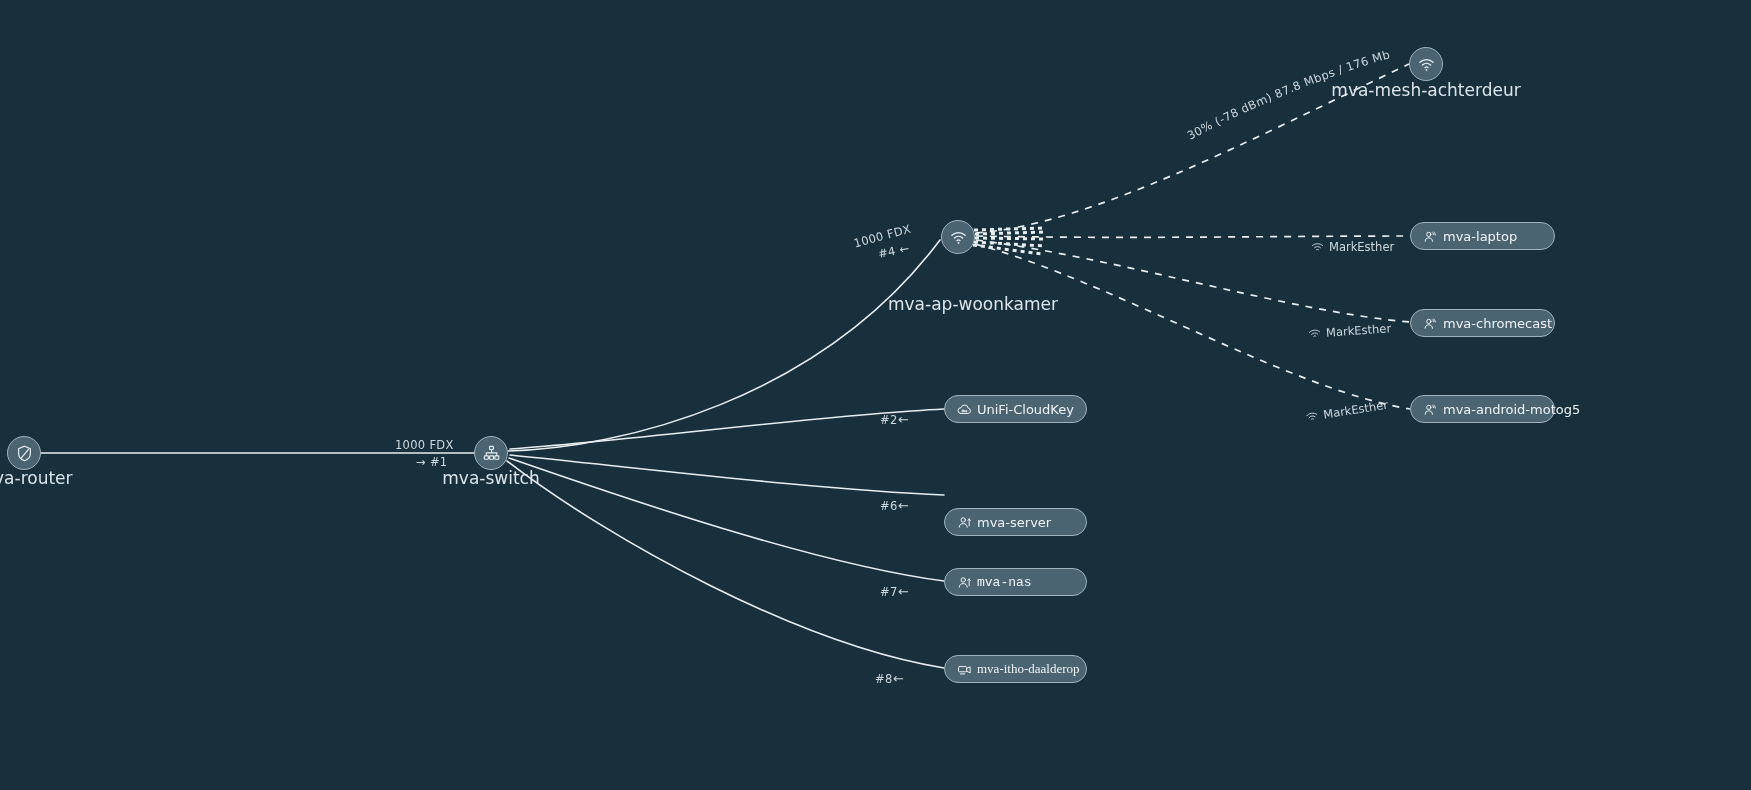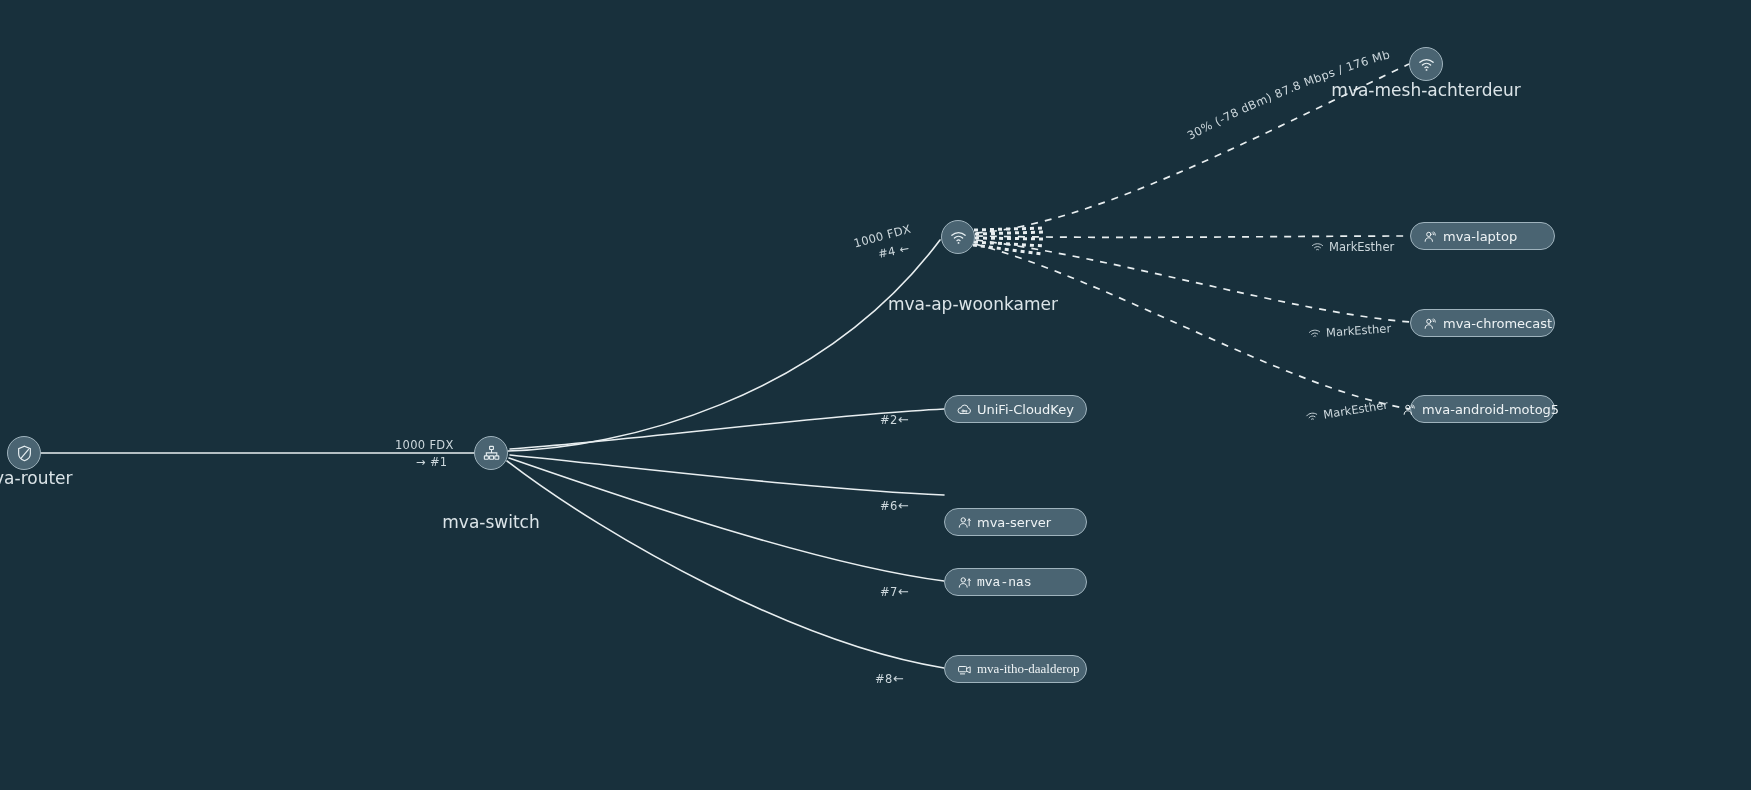--- a/index.html
+++ b/index.html
@@ -111,21 +111,21 @@
     <span>
       <svg width="19" height="19" viewBox="0 0 24 24" fill="none" stroke="#e6eef1" stroke-width="1.4">
         <rect x="9.6" y="3" width="4.8" height="4" rx="0.6"></rect>
         <rect x="3" y="15" width="5" height="4.2" rx="0.6"></rect>
         <rect x="9.6" y="15" width="5" height="4.2" rx="0.6"></rect>
         <rect x="16.2" y="15" width="5" height="4.2" rx="0.6"></rect>
         <path d="M12 7.2 V11.2 M5.5 15 V11.2 H18.7 V15"></path>
       </svg>
     </span>
   </div>
-  <div class="circ-label" style="left:421px;top:468px;width:140px;margin-top:44px;">mva-switch</div>
+  <div class="circ-label" style="left:421px;top:468px;width:140px;">mva-switch</div>
 
   <div class="circ" style="left:941px;top:220px;">
     <span>
       <svg width="19" height="19" viewBox="0 0 24 24" fill="none" stroke="#e6eef1" stroke-width="1.6" stroke-linecap="round">
         <path d="M3.6 9.2 C8.4 4.7 15.6 4.7 20.4 9.2"></path>
         <path d="M6.8 12.6 C9.8 9.8 14.2 9.8 17.2 12.6"></path>
         <path d="M10 16 C11.2 14.9 12.8 14.9 14 16"></path>
         <circle cx="12" cy="18.9" r="1.15" fill="#e6eef1" stroke="none"></circle>
       </svg>
     </span>
@@ -247,21 +247,21 @@
     <span>
       <svg width="13" height="11" viewBox="0 0 24 20" fill="none" stroke="#ccd7dc" stroke-width="1.7" stroke-linecap="round">
         <path d="M2.6 6.4 C7.6 1.8 16.4 1.8 21.4 6.4"></path>
         <path d="M6.4 10.4 C9.6 7.4 14.4 7.4 17.6 10.4"></path>
         <path d="M10 14.2 C11.2 13.1 12.8 13.1 14 14.2"></path>
       </svg>
     </span>
     <span>MarkEsther</span>
   </div>
 
-  <div class="pill" style="left:1410px;top:395px;width:145px;justify-content:center;">
+  <div class="pill" style="left:1410px;top:395px;width:145px;">
     <span>
       <svg width="17" height="17" viewBox="0 0 24 24" fill="none" stroke="#eef3f5" stroke-width="1.4" stroke-linecap="round">
         <circle cx="9.6" cy="9" r="3"></circle>
         <path d="M4.4 18.8 c0-3.2 2.4-5 5.2-5 s5.2 1.8 5.2 5"></path>
         <path d="M16.2 9.4 a3.4 3.4 0 0 0-1.4-2.8 M18.8 10 a5.6 5.6 0 0 0-2.3-4.6"></path>
       </svg>
     </span>
     <span>mva-android-motog5</span>
   </div>
   <div class="ssid" style="left:1305px;top:404px;transform:rotate(-9deg);">

